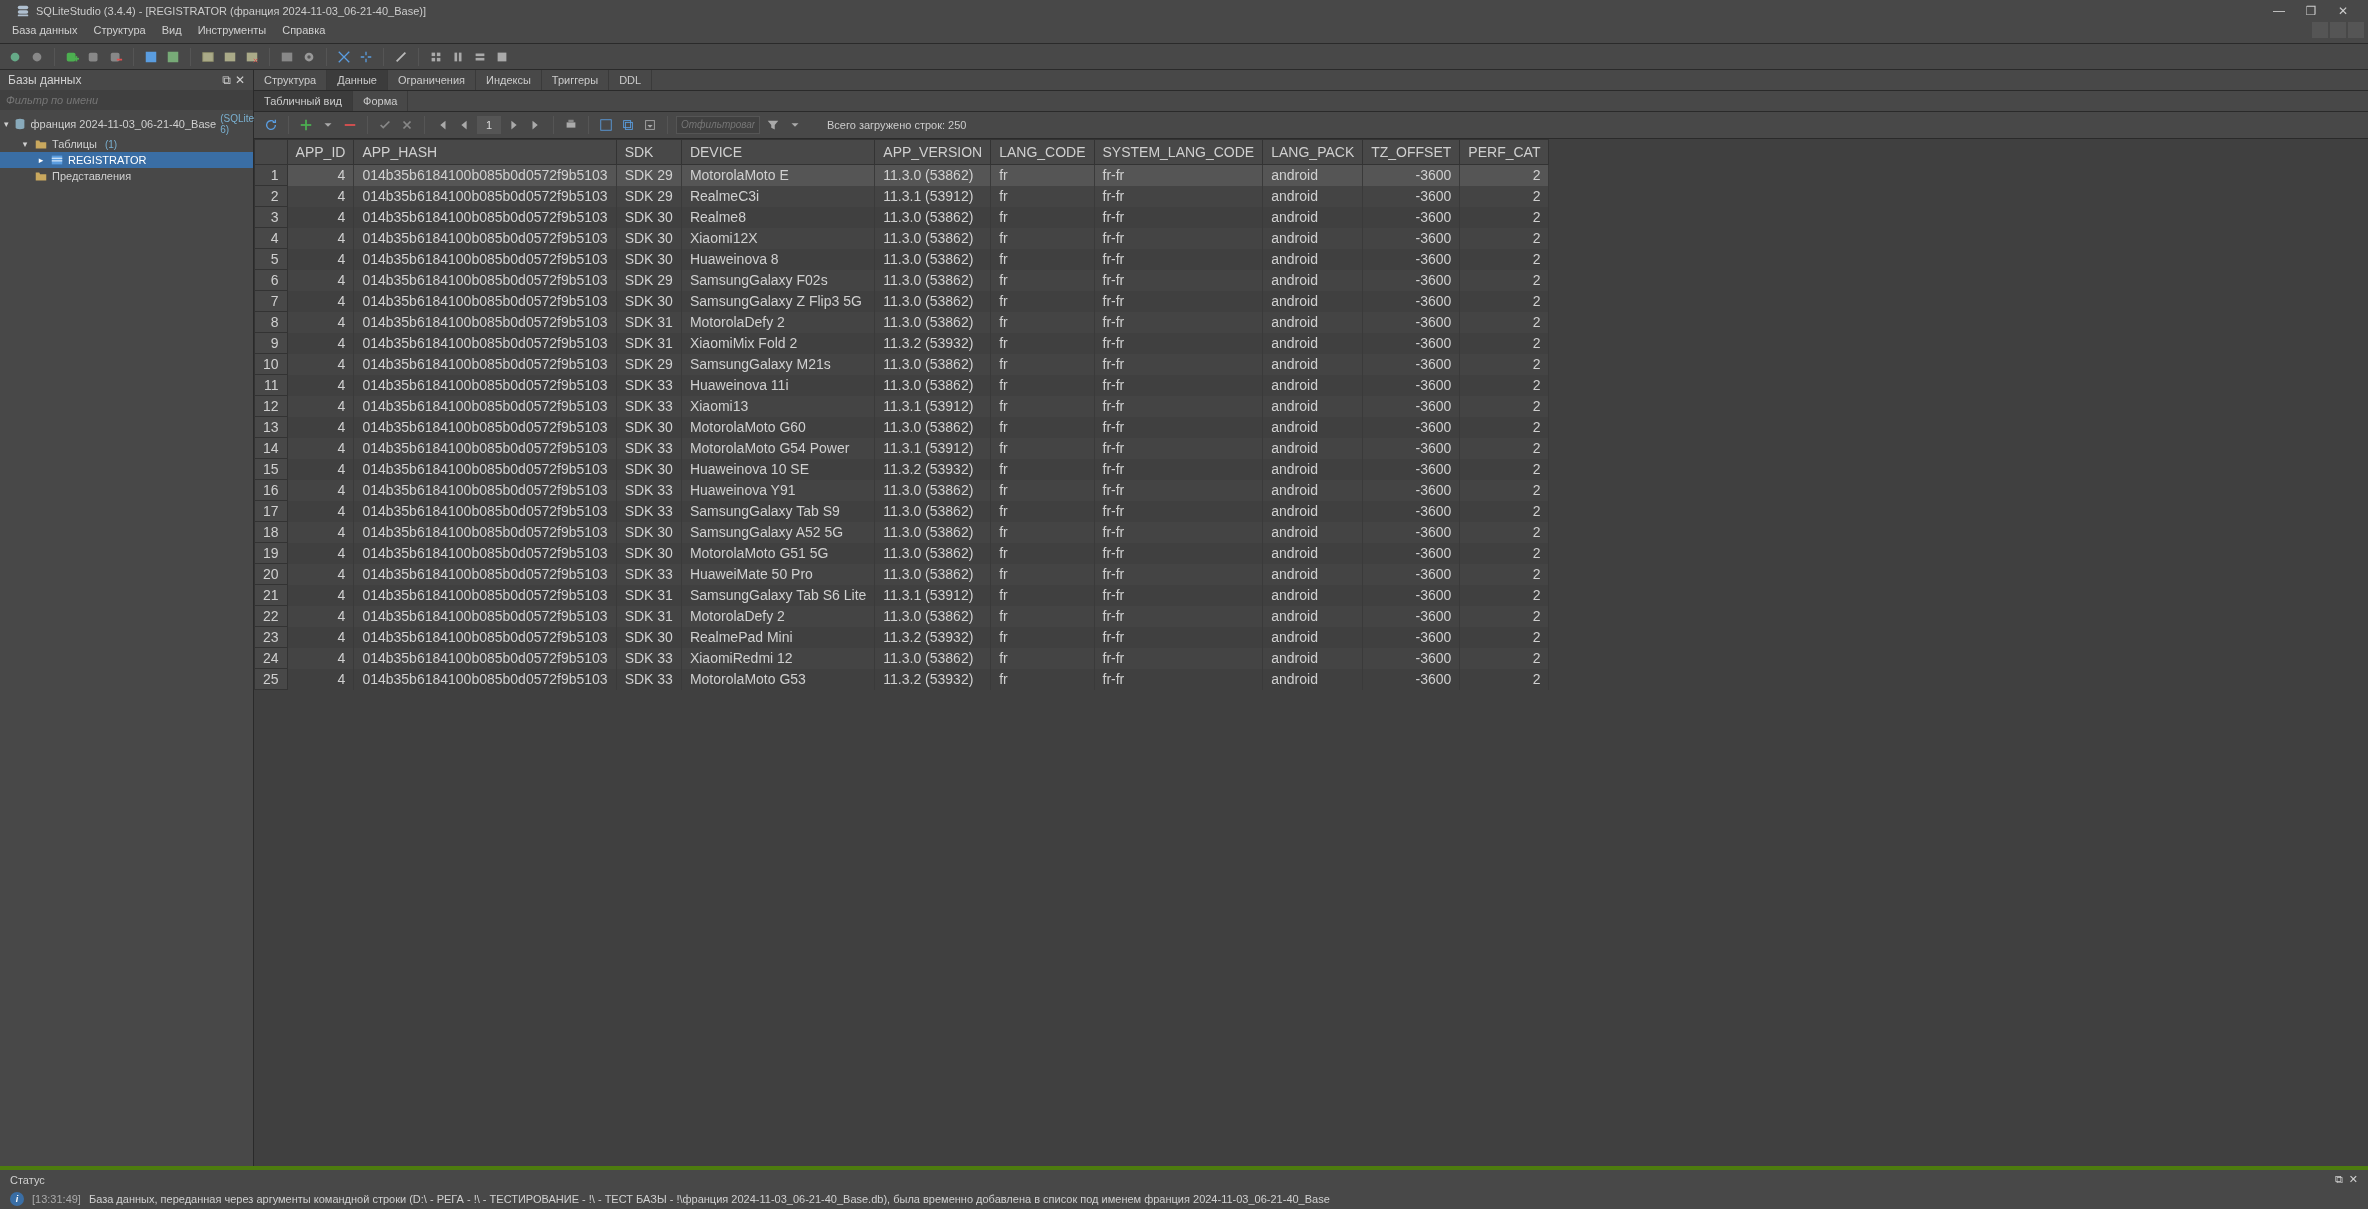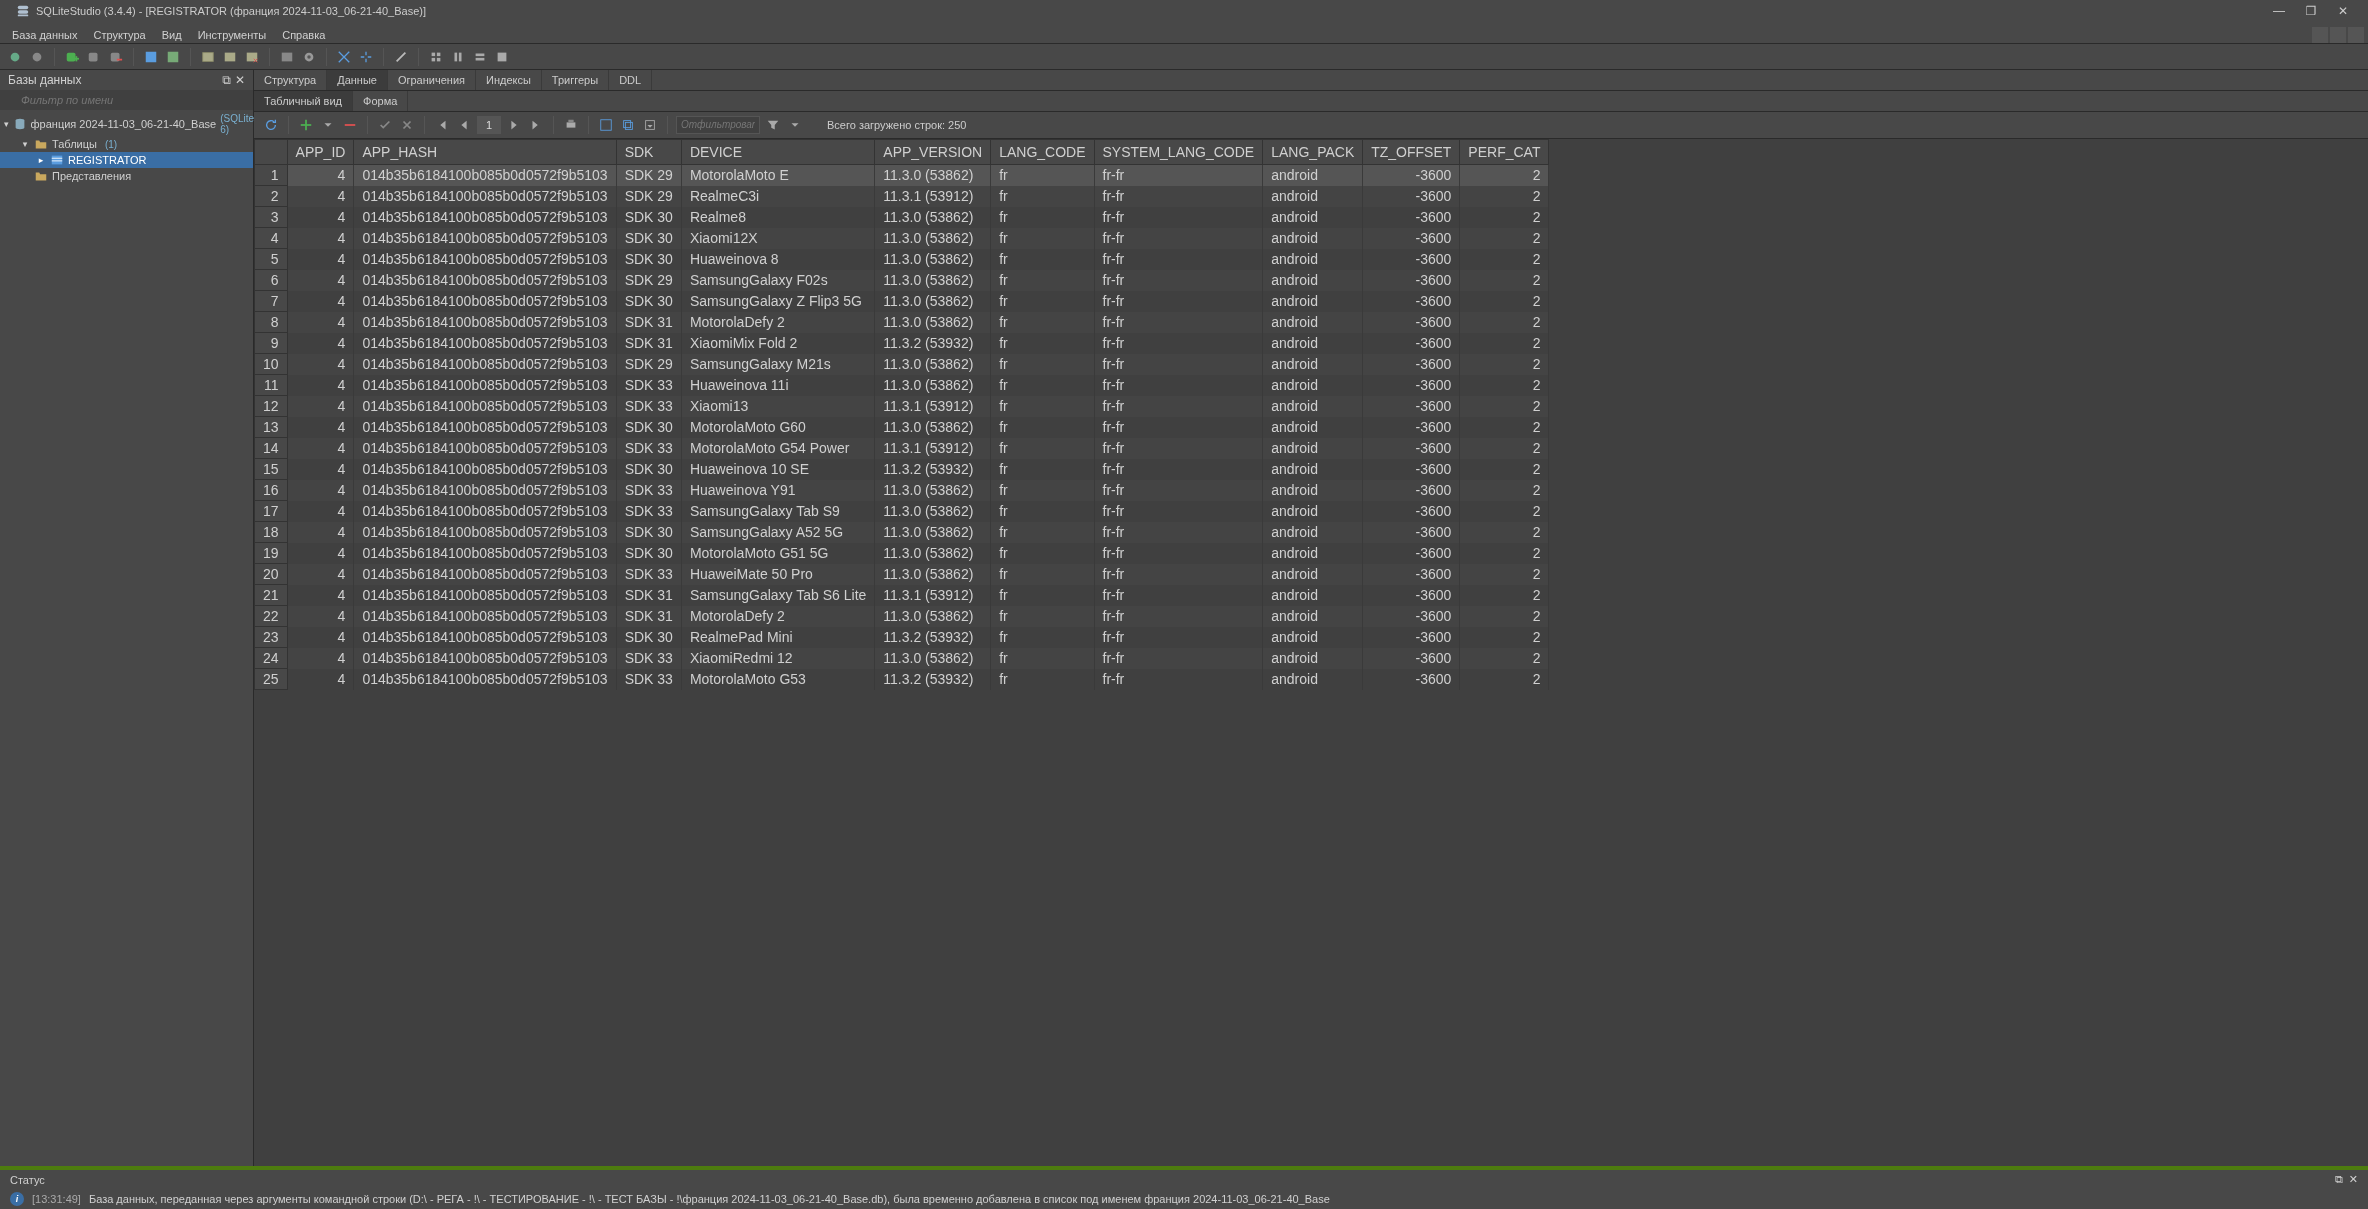--- a/index.html
+++ b/index.html
@@ -6,39 +6,39 @@
 body { background: #3c3c3c; color: #d0d0d0; font-size: 12px; overflow: hidden; height: 100vh; display: flex; flex-direction: column; }
 
 
 .title-bar { background: #484848; height: 22px; display: flex; align-items: center; padding: 0 16px; }
 .title-bar .icon { width: 14px; height: 14px; margin-right: 6px; }
 .title-bar .title { flex: 1; font-size: 11px; color: #ccc; }
 .title-bar .win-controls { display: flex; gap: 14px; }
 .title-bar .win-controls span { cursor: pointer; font-size: 12px; color: #ccc; width: 18px; text-align: center; }
 
 
-.menu-bar { background: #484848; height: 22px; display: flex; align-items: flex-end; padding: 0 4px; border-bottom: 1px solid #2a2a2a; }
+.menu-bar { background: #484848; height: 22px; display: flex; align-items: flex-start; padding: 0 4px; border-bottom: 1px solid #2a2a2a; }
 .menu-bar .item { padding: 2px 8px; font-size: 11px; color: #d0d0d0; cursor: pointer; }
 .menu-bar .right { margin-left: auto; display: flex; gap: 2px; }
 .menu-bar .right .btn { width: 16px; height: 16px; background: #555; }
 
 
 .toolbar { background: #484848; height: 26px; display: flex; align-items: center; padding: 0 6px; gap: 4px; border-bottom: 1px solid #2a2a2a; }
 .toolbar .tb-btn { width: 18px; height: 18px; display: flex; align-items: center; justify-content: center; cursor: pointer; }
 .toolbar .sep { width: 1px; height: 18px; background: #555; margin: 0 4px; }
 
 
 .main { flex: 1; display: flex; overflow: hidden; }
 
 
 .db-panel { width: 254px; background: #484848; display: flex; flex-direction: column; border-right: 1px solid #2a2a2a; }
 .db-panel .header { padding: 3px 8px; background: #484848; font-size: 12px; display: flex; align-items: center; }
 .db-panel .header .title { flex: 1; }
 .db-panel .header .icons { display: flex; gap: 4px; }
-.db-panel .filter { background: #404040; padding: 3px 21px; }
+.db-panel .filter { background: #404040; padding: 3px 6px; }
 .db-panel .filter input { width: 100%; background: transparent; border: none; color: #999; font-size: 11px; outline: none; font-style: italic; }
 .db-panel .tree { flex: 1; padding: 2px 0; font-size: 11px; }
 .tree-item { padding: 1px 4px; display: flex; align-items: center; gap: 4px; cursor: pointer; }
 .tree-item.selected { background: #3a6ea5; color: #fff; }
 .tree-item .expand { width: 10px; text-align: center; font-size: 9px; }
 .tree-item .ticon { width: 14px; height: 14px; display: inline-flex; align-items: center; justify-content: center; }
 .tree-item .label { flex: 1; white-space: nowrap; }
 .tree-item .badge { font-size: 10px; color: #7ab0d0; }
 .indent-1 { padding-left: 20px; }
 .indent-2 { padding-left: 36px; }

